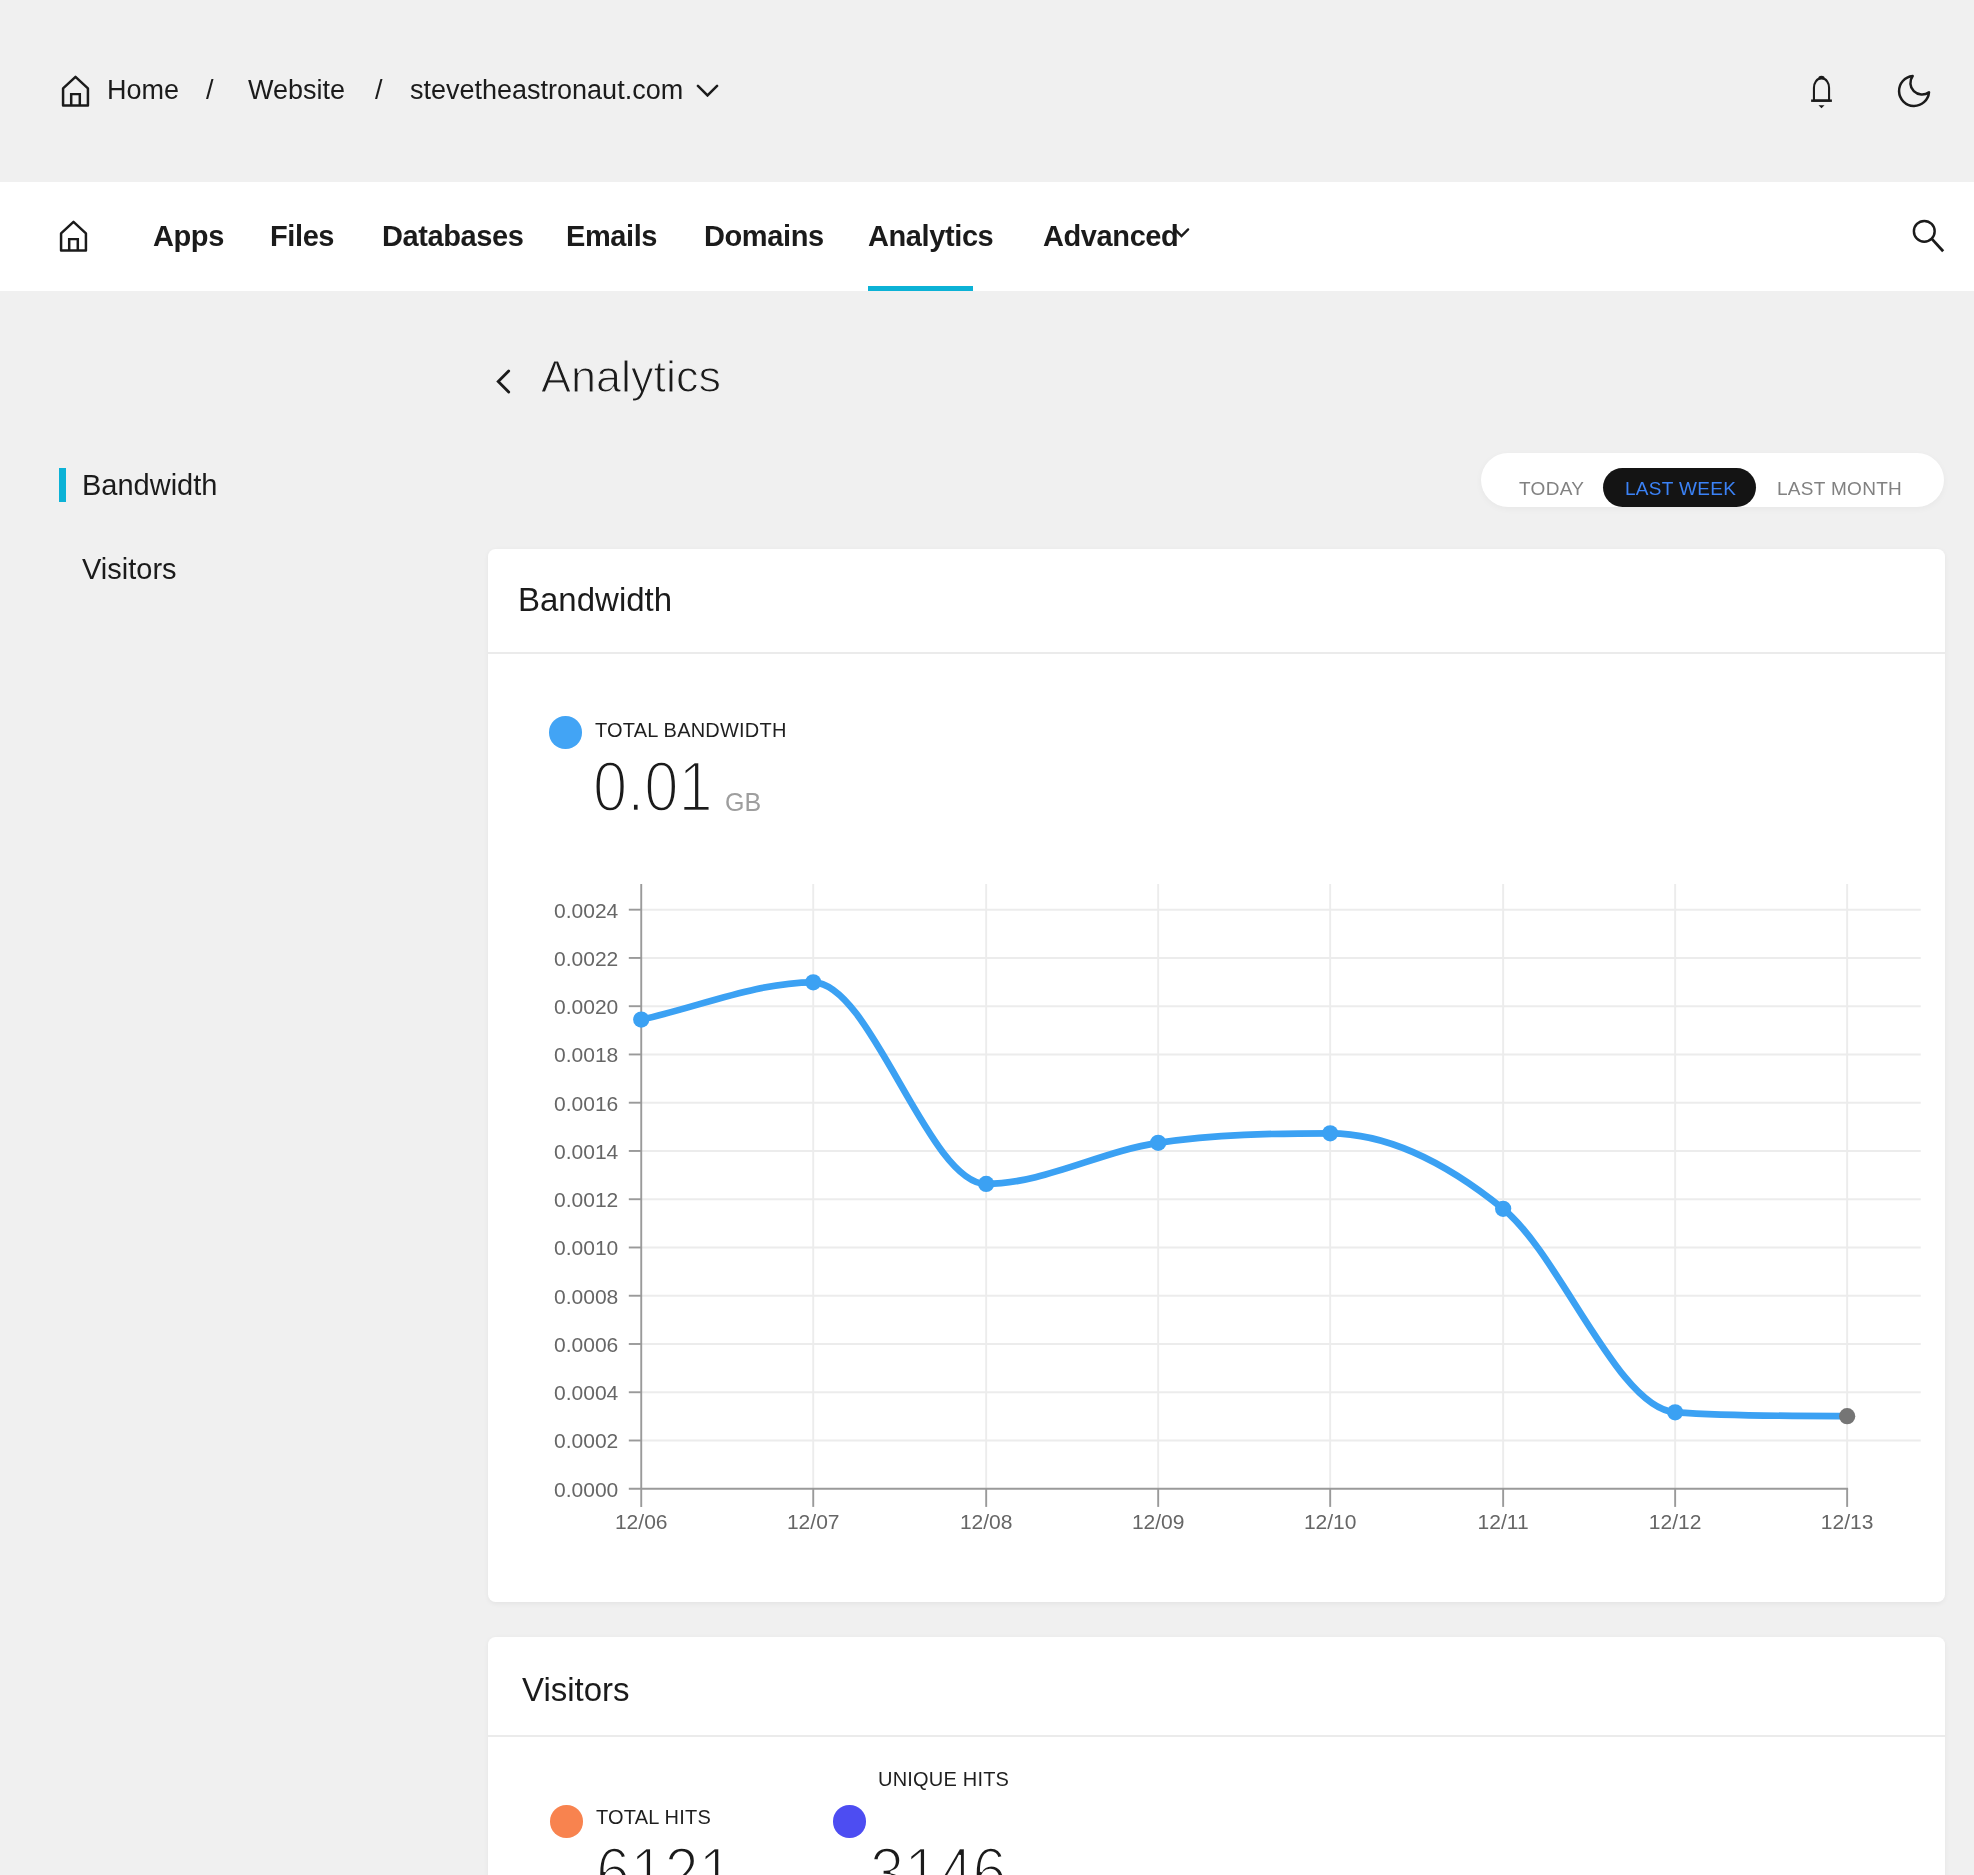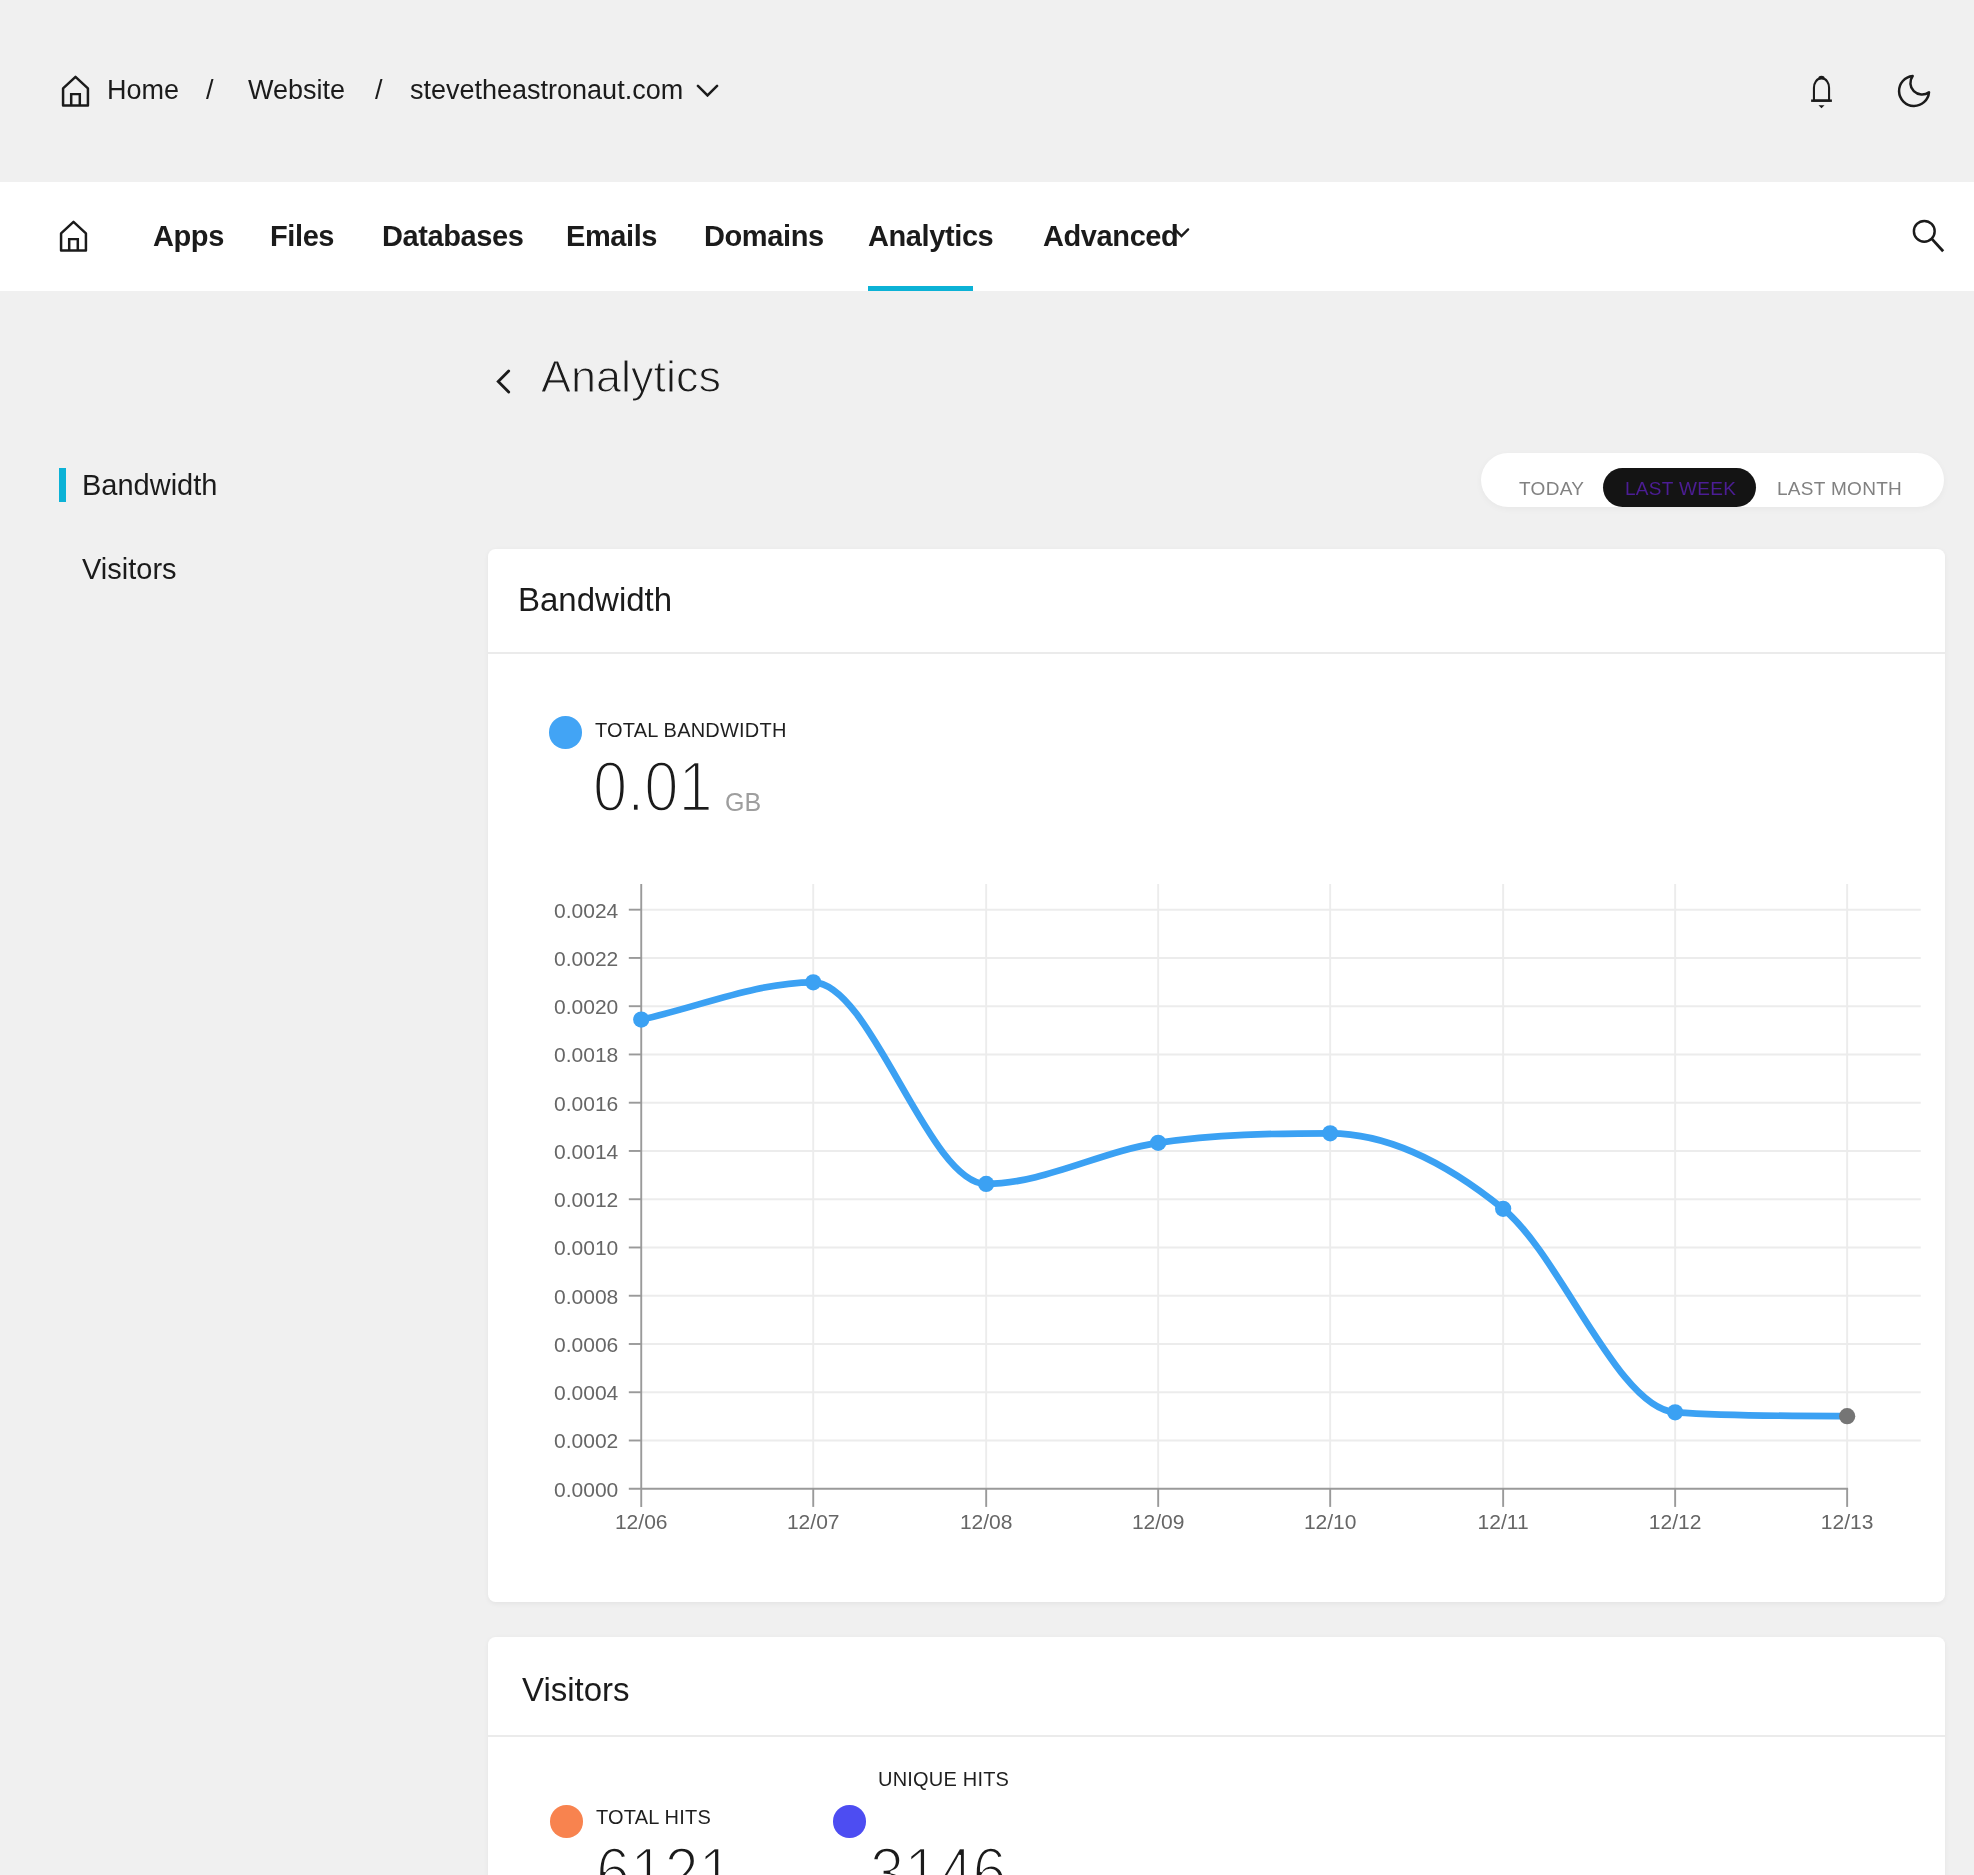--- a/index.html
+++ b/index.html
@@ -87,21 +87,21 @@
 </svg>
 <span id="heading" style="left:541px;top:351px">Analytics</span>
 
 <div id="sbar"></div>
 <span class="side" style="left:82px;top:469px">Bandwidth</span>
 <span class="side" style="left:82px;top:553px">Visitors</span>
 
 <div id="seg">
   <span class="seglab" style="left:38px">TODAY</span>
   <div id="segpill"></div>
-  <span class="seglab" style="left:144px;color:#4c1d95;z-index:2">LAST WEEK</span>
+  <span class="seglab" style="left:144px;color:#3b82f6;z-index:2">LAST WEEK</span>
   <span class="seglab" style="left:296px">LAST MONTH</span>
 </div>
 
 <div class="card" id="card1">
   <span style="position:absolute;left:30px;top:32px;font-size:33px;color:#1b1b1b">Bandwidth</span>
   <div class="carddiv" style="top:103px"></div>
 </div>
 
 <div class="dot" style="left:549px;top:716px;background:#42a4f5"></div>
 <span class="leglab" style="left:595px;top:719px">TOTAL BANDWIDTH</span>

